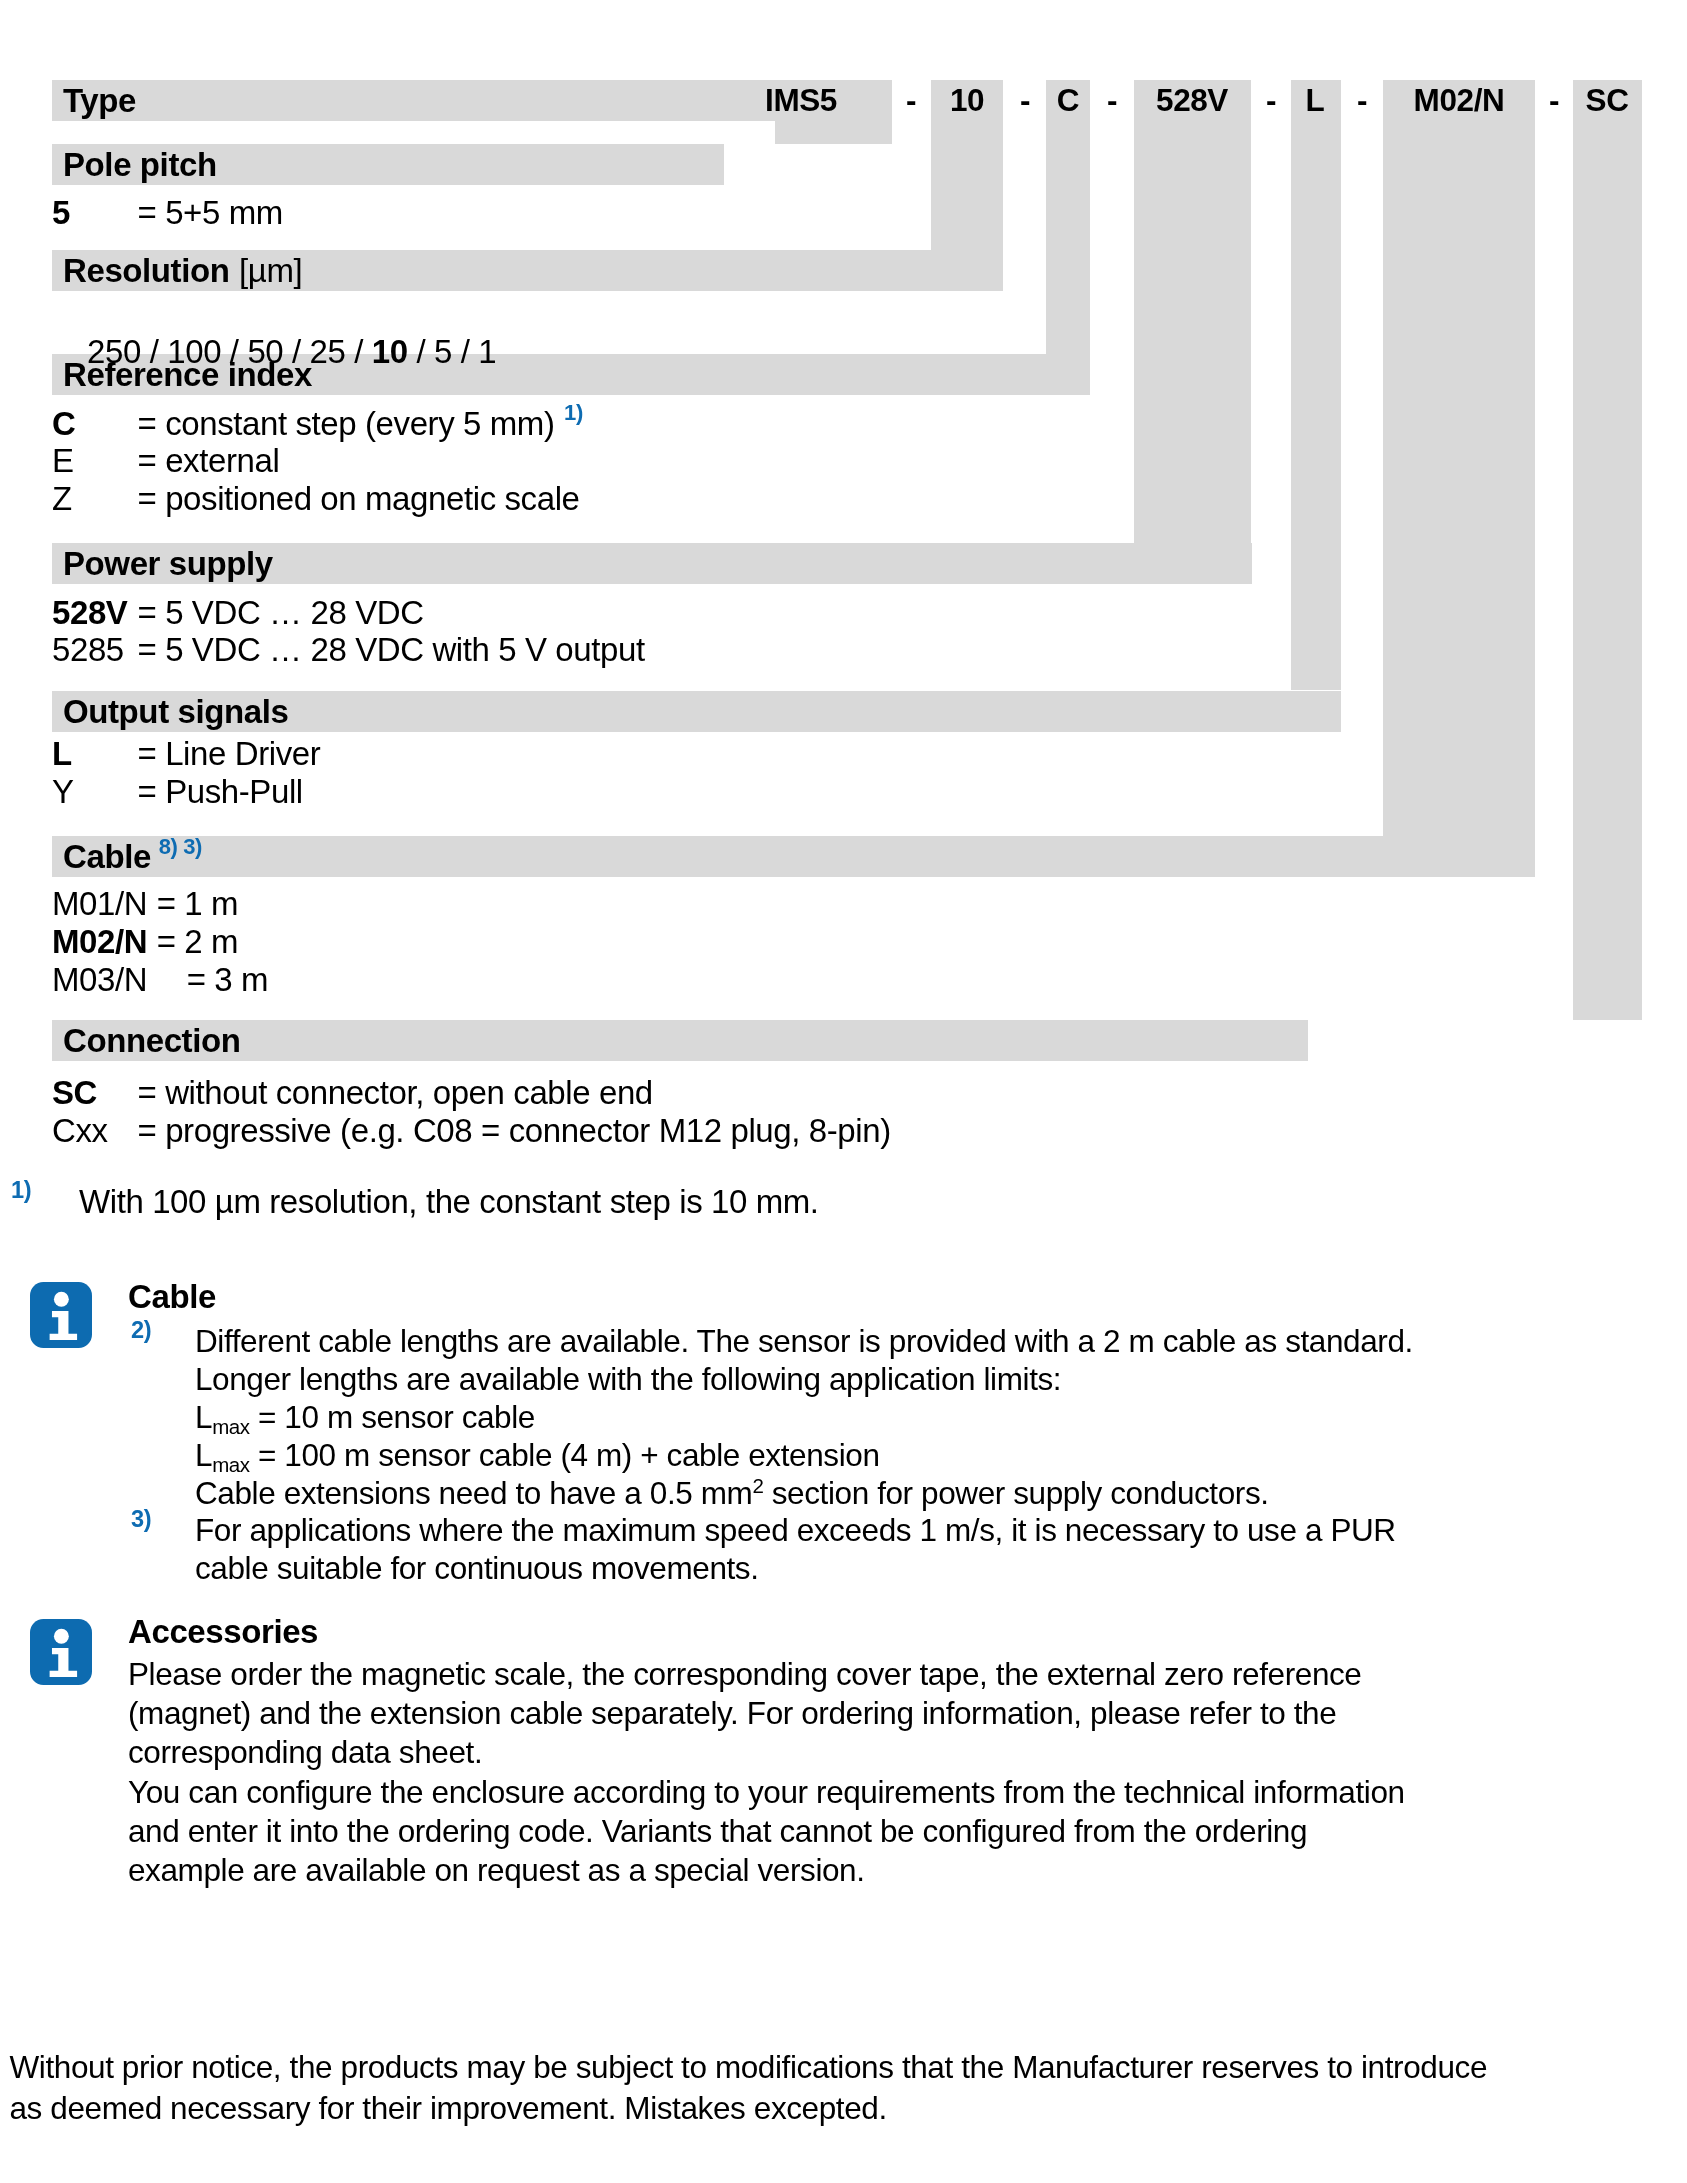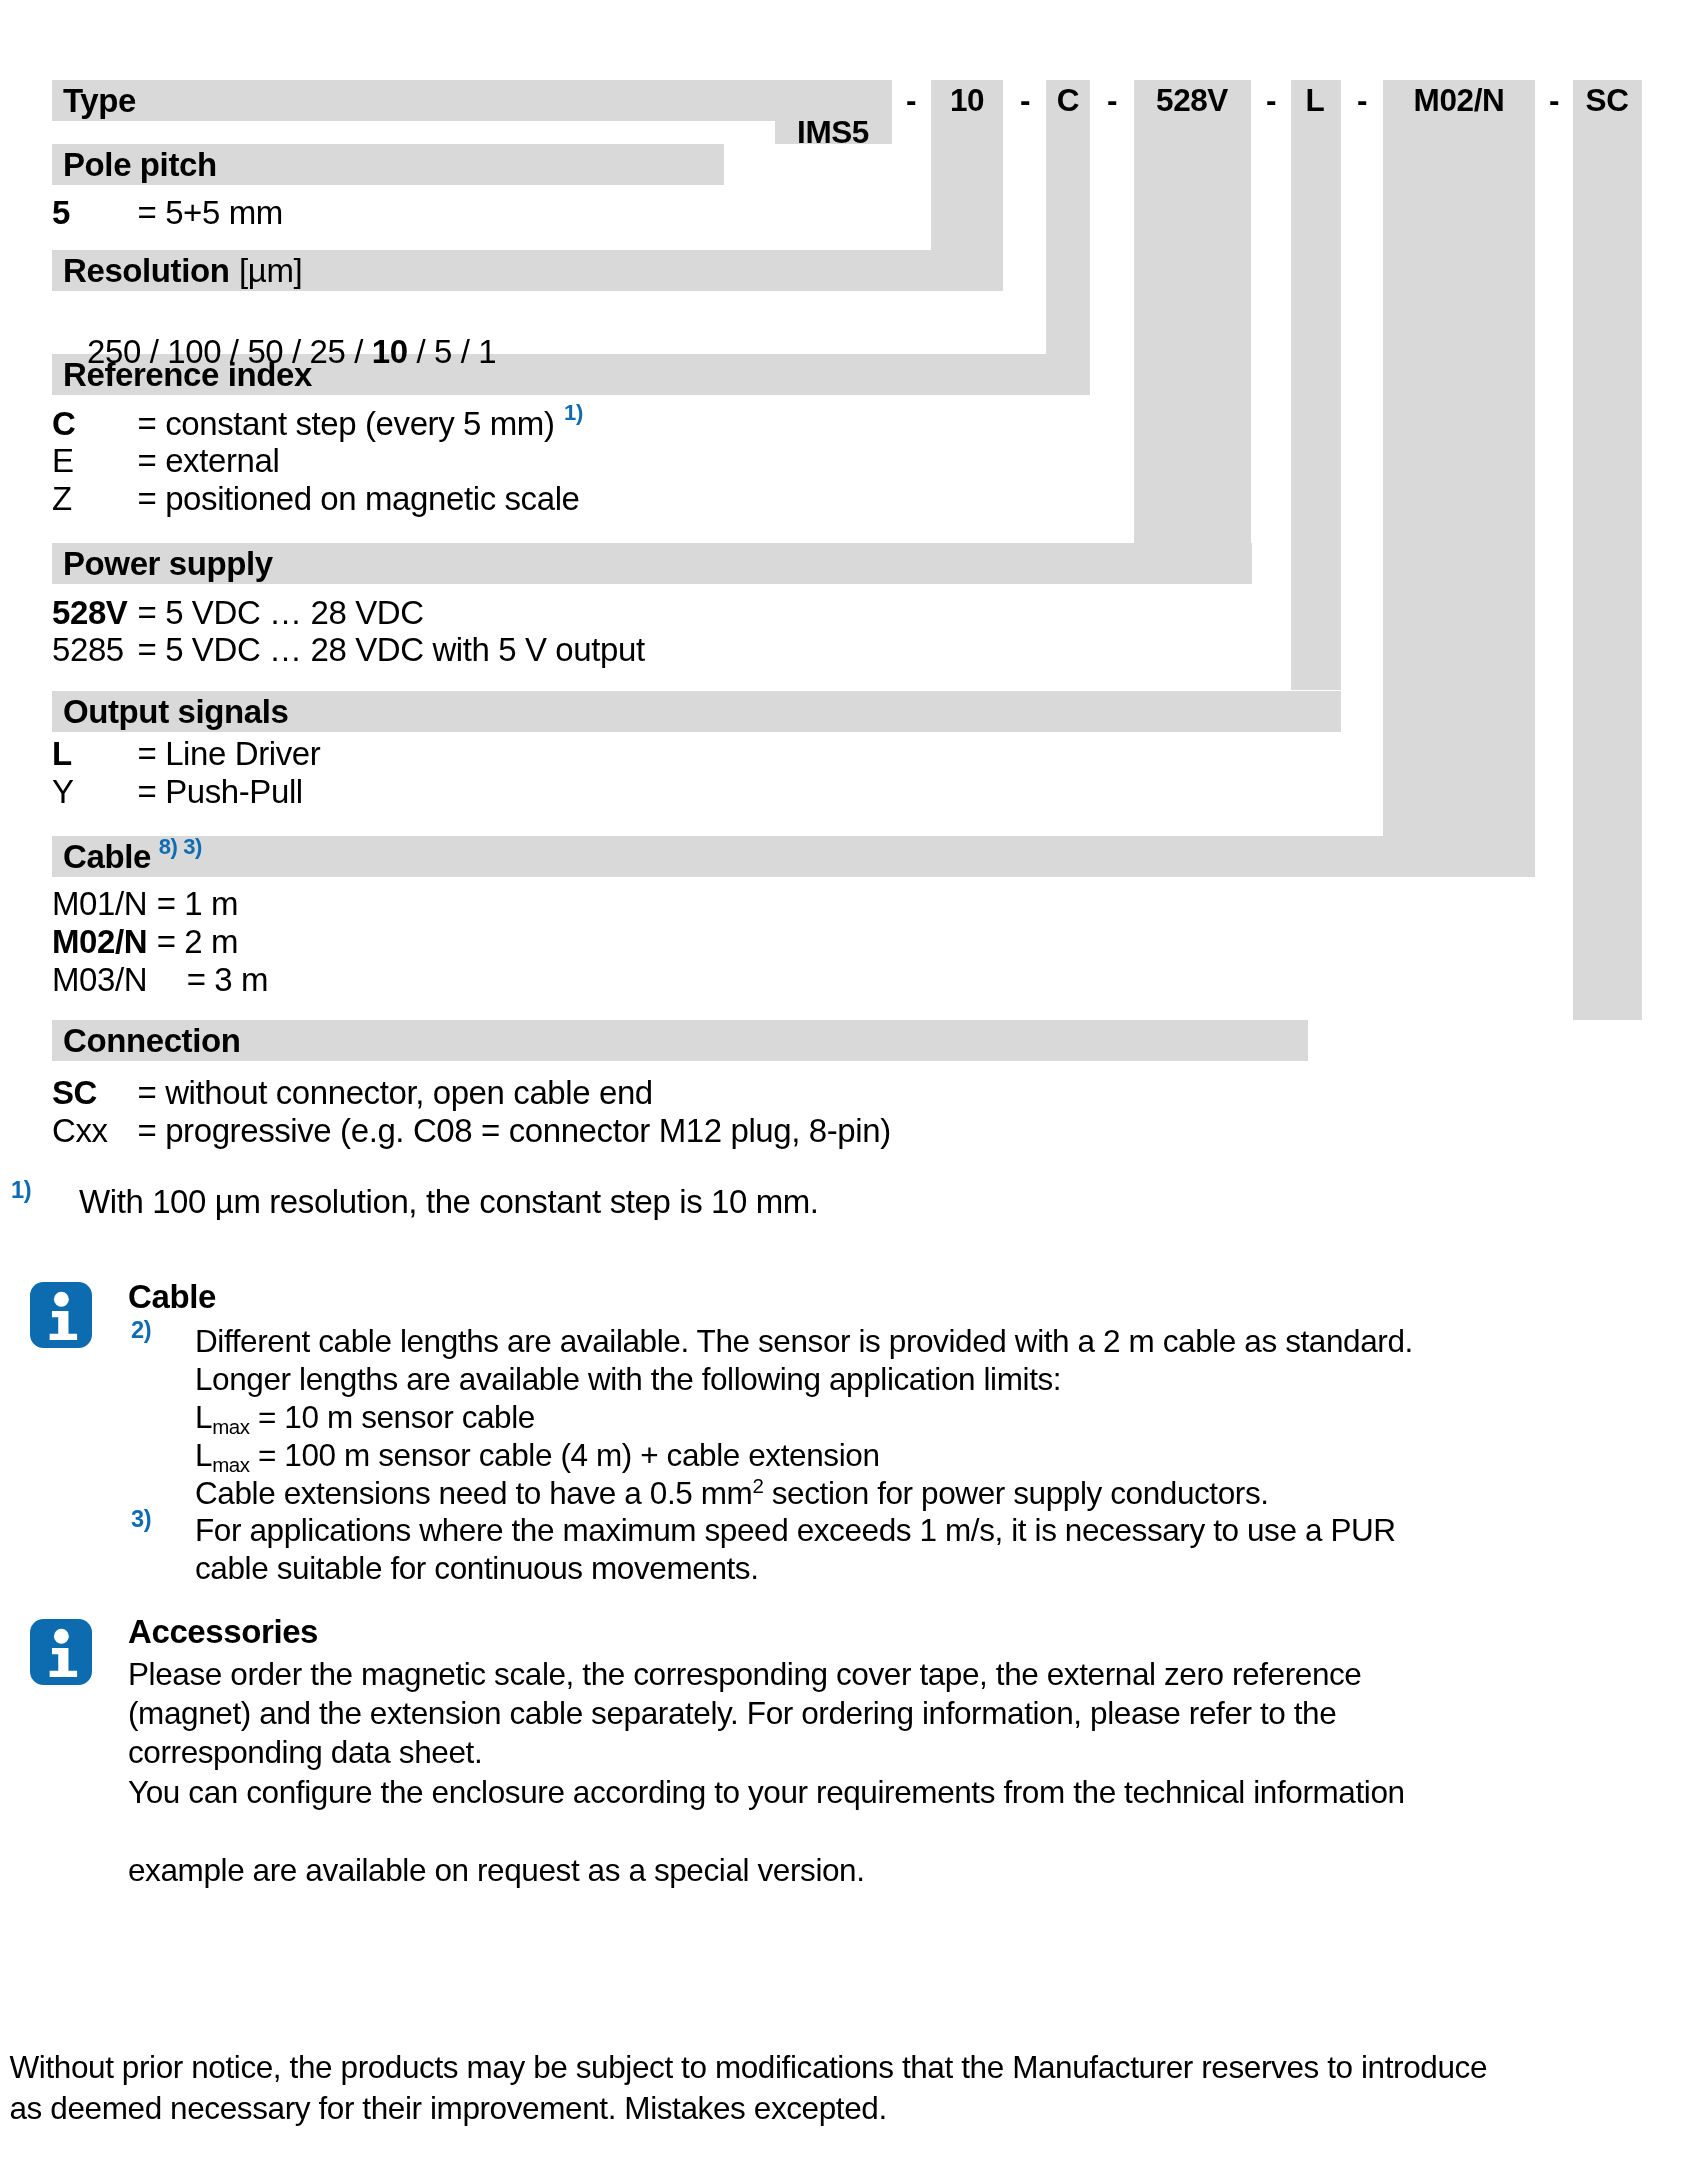--- a/index.html
+++ b/index.html
@@ -74,21 +74,21 @@
     <span class="lbl">Output signals</span>
   </div>
   <div class="bar" style="top:836px;width:1483px;">
     <span class="lbl">Cable</span>
     <span class="barsup">8) 3)</span>
   </div>
   <div class="bar" style="top:1020px;width:1256px;">
     <span class="lbl">Connection</span>
   </div>
 
-  <span class="codeseg" style="left:833px;margin-top:32px;">IMS5</span>
+  <span class="codeseg" style="left:801px;">IMS5</span>
   <span class="dash" style="left:911px;">-</span>
   <span class="codeseg" style="left:967px;">10</span>
   <span class="dash" style="left:1025px;">-</span>
   <span class="codeseg" style="left:1068px;">C</span>
   <span class="dash" style="left:1112px;">-</span>
   <span class="codeseg" style="left:1192px;">528V</span>
   <span class="dash" style="left:1271px;">-</span>
   <span class="codeseg" style="left:1315px;">L</span>
   <span class="dash" style="left:1362px;">-</span>
   <span class="codeseg" style="left:1459px;">M02/N</span>
@@ -182,19 +182,20 @@
   <svg class="info-icon" style="top:1619px;" viewBox="0 0 79 84">
     <rect x="0" y="0" width="79" height="84" rx="17" fill="#0d6bb0"></rect>
     <circle cx="40" cy="22" r="9.5" fill="#ffffff"></circle>
     <path d="M28 37 h21 v29 h11 v8 H25 v-8 h11 v-21 h-8 z" fill="#ffffff"></path>
   </svg>
   <div class="boxheading" style="top:1613px;">Accessories</div>
   <div class="boxline2" style="top:1656px;">Please order the magnetic scale, the corresponding cover tape, the external zero reference</div>
   <div class="boxline2" style="top:1695px;">(magnet) and the extension cable separately. For ordering information, please refer to the</div>
   <div class="boxline2" style="top:1734px;">corresponding data sheet.</div>
   <div class="boxline2" style="top:1774px;">You can configure the enclosure according to your requirements from the technical information</div>
+  <div class="boxline2" style="top:1813px;">and enter it into the ordering code. Variants that cannot be configured from the ordering</div>
   <div class="boxline2" style="top:1852px;">example are available on request as a special version.</div>
 
   <div class="disc" style="top:2049px;">Without prior notice, the products may be subject to modifications that the Manufacturer reserves to introduce</div>
   <div class="disc" style="top:2090px;">as deemed necessary for their improvement. Mistakes excepted.</div>
 
 </div>
 
 
 </body></html>

